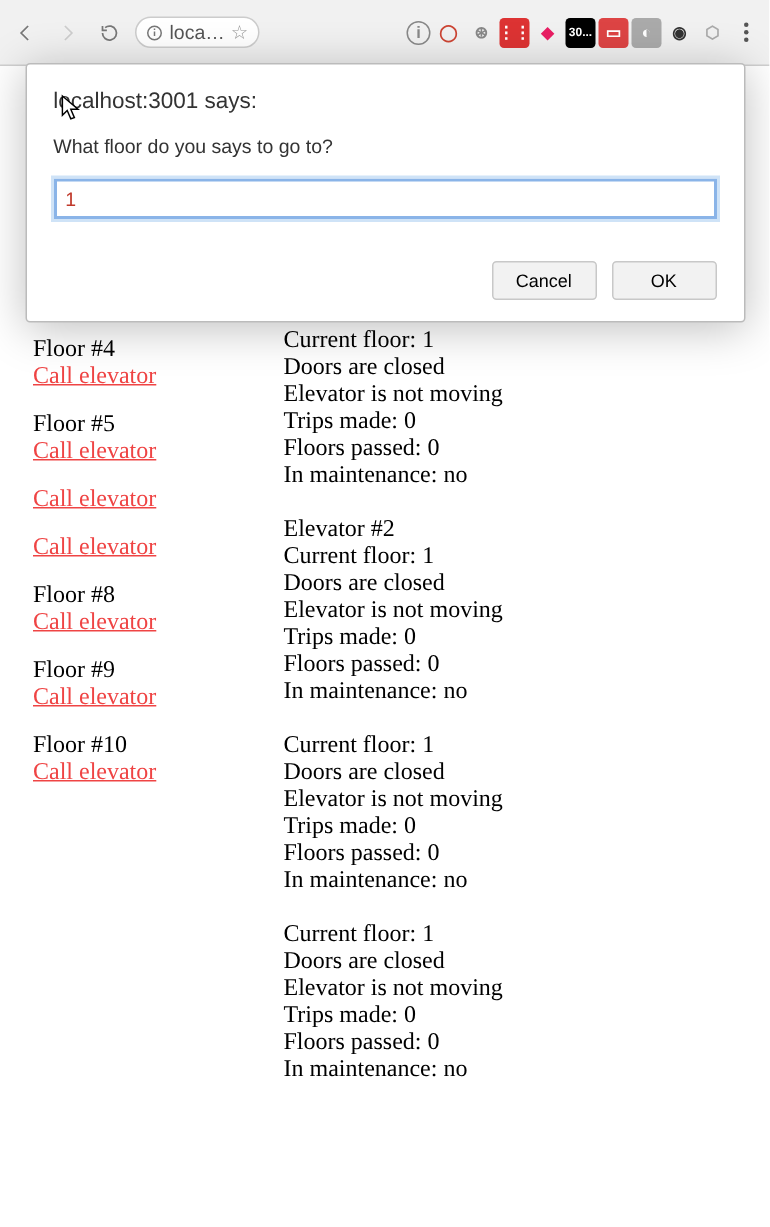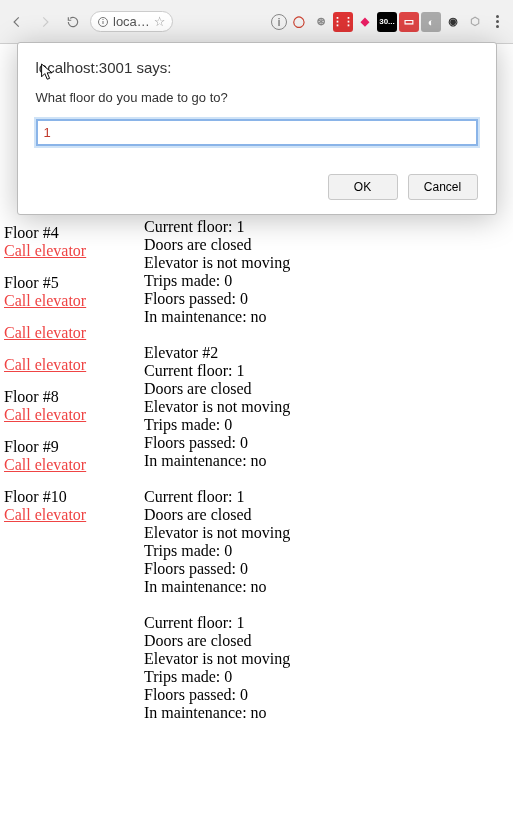--- a/index.html
+++ b/index.html
@@ -49,21 +49,21 @@
     display: flex; align-items: center; justify-content: center;
     font-size: 11px; font-weight: bold;
     border-radius: 3px;
   }
   .menu-dots { width: 20px; display:flex; flex-direction:column; gap:2px; align-items:center; justify-content:center;}
   .menu-dots div { width:3px;height:3px;background:#555;border-radius:50%;}
 
   
   .page {
     display: flex;
-    padding: 4px 4px;
+    padding: 4px 22px;
     gap: 20px;
   }
   .floors { width: 120px; }
   .floor-block { margin-bottom: 14px; }
   .floor-title { color: #000; }
   .call-link { color: #ef4444; text-decoration: underline; cursor: pointer; display:inline-block;}
   .elevators { flex: 1; }
   .elev-block { margin-bottom: 18px; }
   .elev-line { display:block; }
 
@@ -171,21 +171,21 @@
 <div class="page">
   <div class="floors" id="floors-col" style="margin-top: 176px;">
       <div class="floor-block"><div class="floor-title">Floor #4</div><a class="call-link">Call elevator</a></div>
       <div class="floor-block"><div class="floor-title">Floor #5</div><a class="call-link">Call elevator</a></div>
       <div class="floor-block"><a class="call-link">Call elevator</a></div>
       <div class="floor-block"><a class="call-link">Call elevator</a></div>
       <div class="floor-block"><div class="floor-title">Floor #8</div><a class="call-link">Call elevator</a></div>
       <div class="floor-block"><div class="floor-title">Floor #9</div><a class="call-link">Call elevator</a></div>
       <div class="floor-block"><div class="floor-title">Floor #10</div><a class="call-link">Call elevator</a></div>
     </div>
-  <div class="elevators" id="elev-col" style="margin-top: 170px;">
+  <div class="elevators" id="elev-col" style="margin-top: 170px; margin-left: 27px;">
       <div class="elev-block">
         <span class="elev-line">Current floor: 1</span>
         <span class="elev-line">Doors are closed</span>
         <span class="elev-line">Elevator is not moving</span>
         <span class="elev-line">Trips made: 0</span>
         <span class="elev-line">Floors passed: 0</span>
         <span class="elev-line">In maintenance: no</span>
       </div>
       <div class="elev-block">
         <span class="elev-line">Elevator #2</span>
@@ -211,24 +211,24 @@
         <span class="elev-line">Trips made: 0</span>
         <span class="elev-line">Floors passed: 0</span>
         <span class="elev-line">In maintenance: no</span>
       </div>
     </div>
 </div>
 
 <div class="overlay">
   <div class="dialog">
     <div class="dlg-title">localhost:3001 says:</div>
-    <div class="dlg-msg">What floor do you made to go to?</div>
+    <div class="dlg-msg">What floor do you says to go to?</div>
     <input class="dlg-input" value="1" style="">
     <div class="dlg-buttons">
+      <button class="dlg-btn">Cancel</button>
       <button class="dlg-btn">OK</button>
-      <button class="dlg-btn">Cancel</button>
     </div>
   </div>
 </div>
 
 <svg class="cursor" viewBox="0 0 20 24">
   <path d="M2 2 L2 18 L6 14 L9 21 L12 20 L9 13 L15 13 Z" fill="#fff" stroke="#000" stroke-width="1.2"></path>
 </svg>
 
 </body></html>

